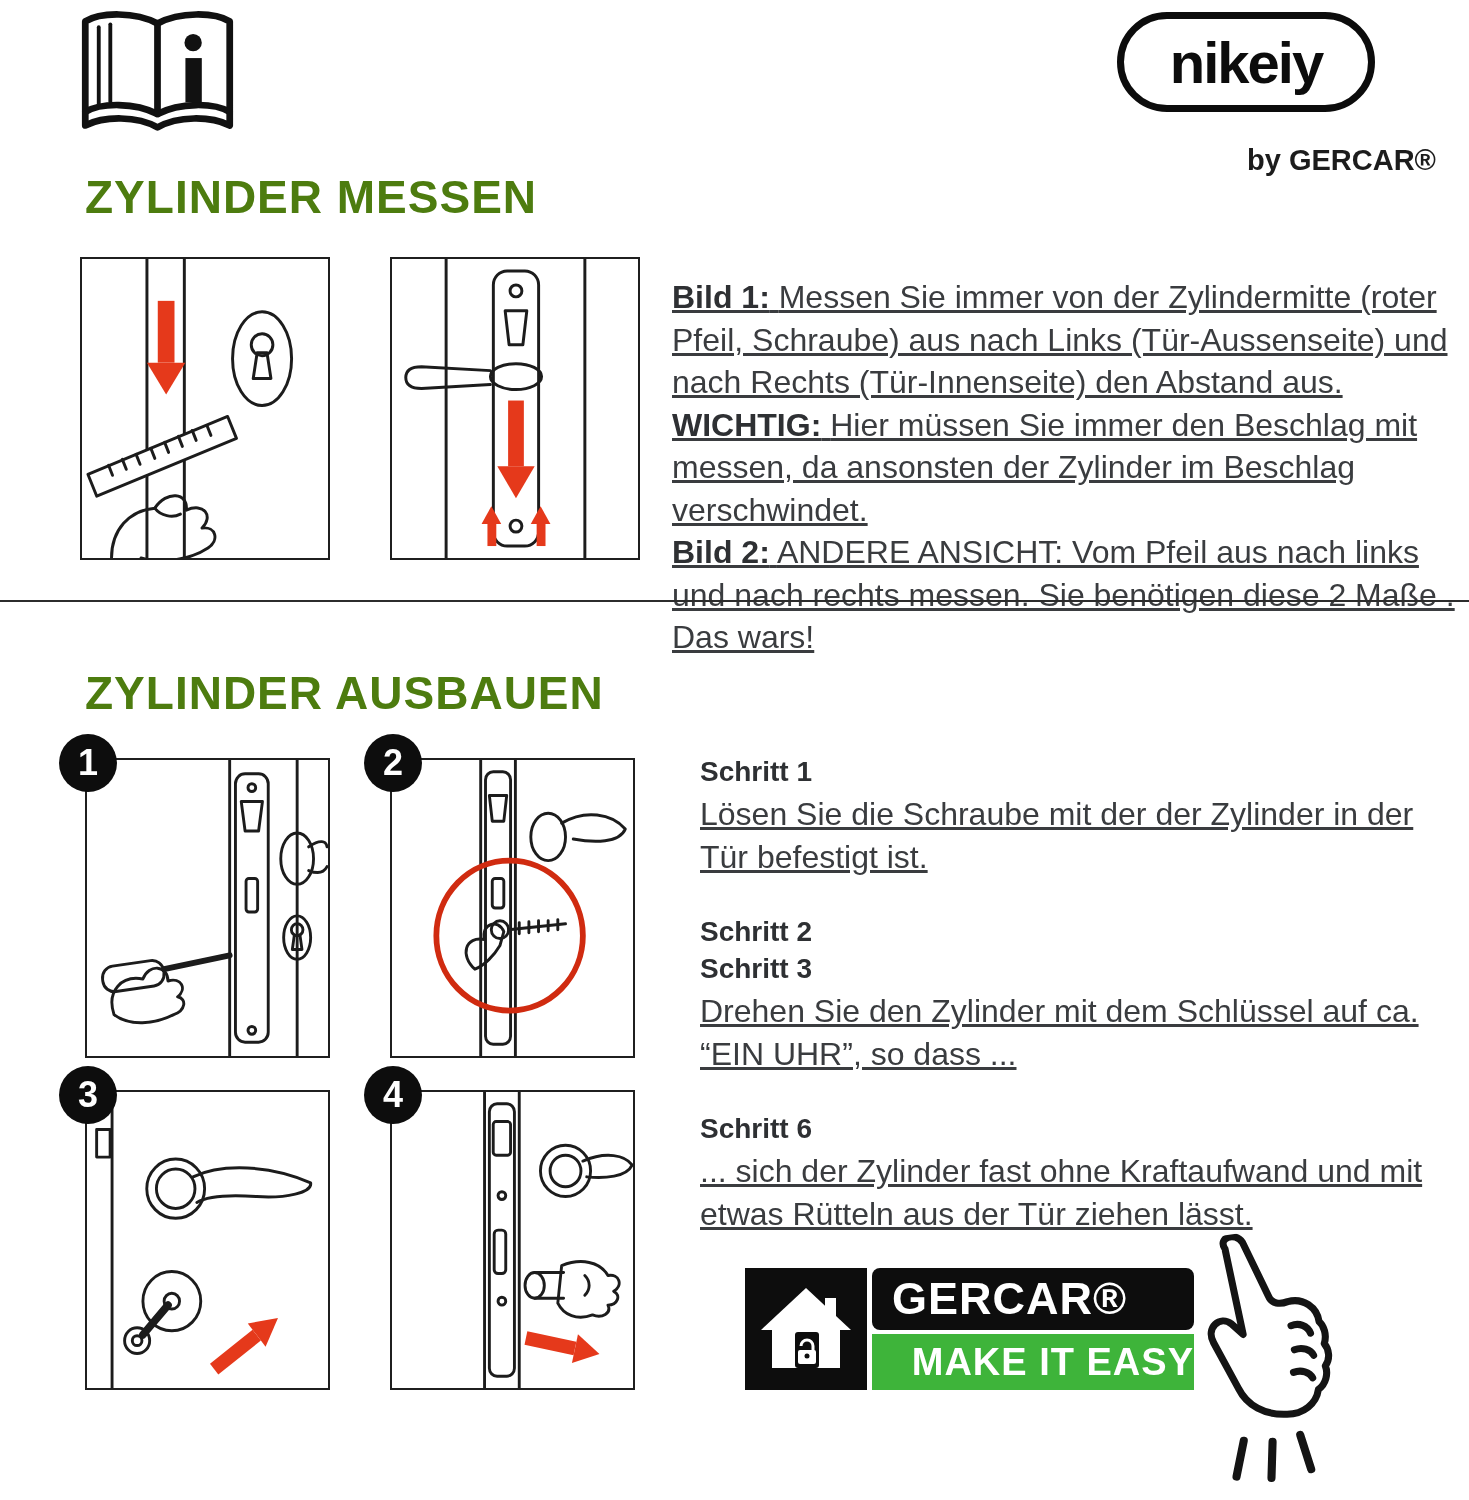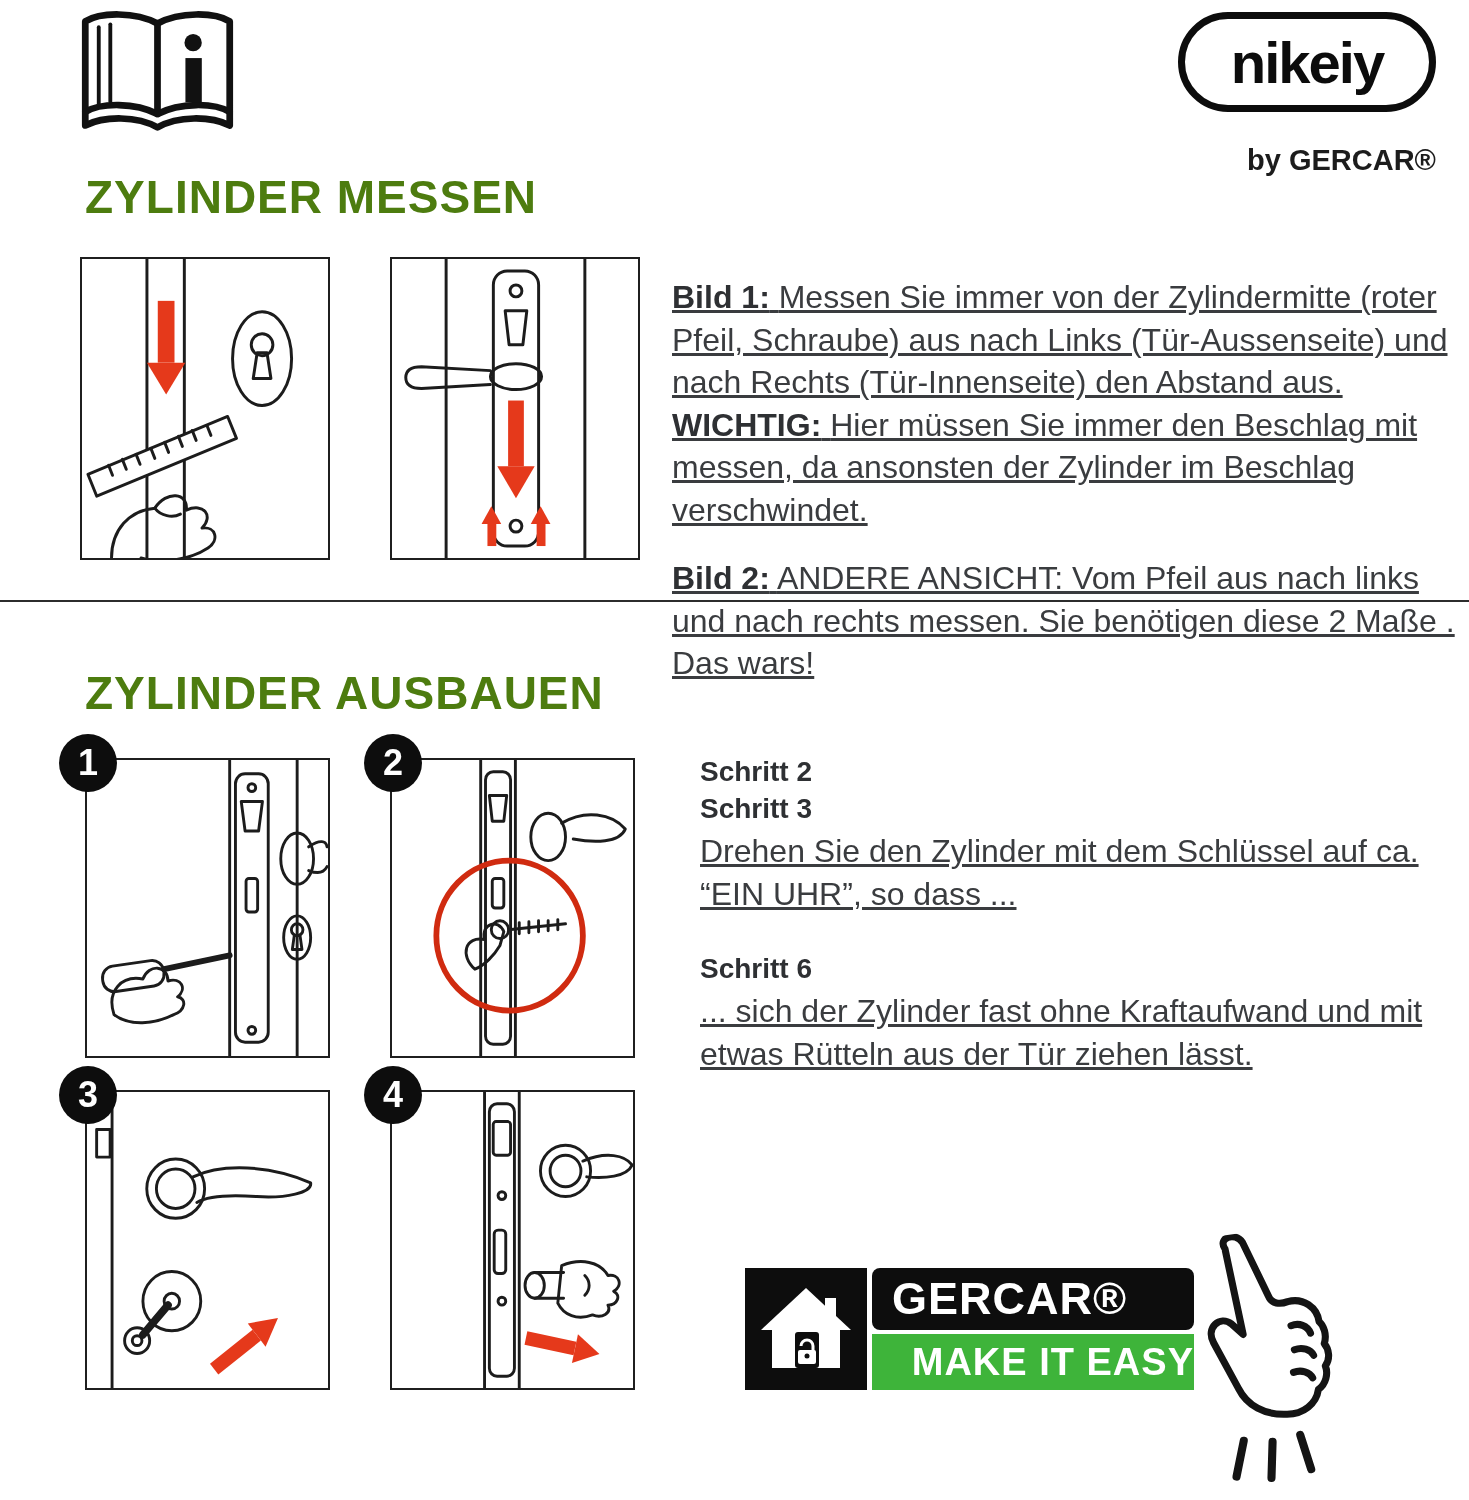--- a/index.html
+++ b/index.html
@@ -16,21 +16,21 @@
   .badge { position:absolute; left:-28px; top:-26px; width:58px; height:58px; border-radius:50%;
            background:#0d0d0d; color:#fff; font-size:36px; font-weight:700;
            display:flex; align-items:center; justify-content:center; }
 
   .copy { font-size:32px; line-height:1.33; color:#3a3c3f;text-decoration:underline; }
   .copy b { font-weight:700; color:#2e3033; }
 
   .step-label { font-size:28px; font-weight:700; color:#2e3033; margin-bottom:5px; }
   .step-text { margin-bottom:38px; }
 
-  .logo-pill { position:absolute; left:1178px; top:12px; width:258px; height:100px;
+  .logo-pill { position:absolute; left:1117px; top:12px; width:258px; height:100px;
                border:7px solid #0c0c0c; border-radius:56px; background:#fff;
                display:flex; align-items:center; justify-content:center;
                font-size:58px; font-weight:800; color:#0c0c0c; letter-spacing:-2px; }
   .byline { position:absolute; left:1178px; top:144px; width:258px; text-align:right;
             font-size:29px; font-weight:700; color:#1c1c1c; }
 
   .divider { position:absolute; left:0; top:600px; width:1469px; border-top:2px solid #2c2c2c; }
 
   .house-box { position:absolute; left:745px; top:1268px; width:122px; height:122px; background:#0d0d0d; }
   .brand-bar { position:absolute; left:872px; top:1268px; width:322px; height:62px; background:#0d0d0d;
@@ -117,21 +117,21 @@
     </svg>
   </div>
 
   <div class="abs copy" style="left:672px;top:276px;width:792px">
     <p>
       <b>Bild 1:</b>
       <span>Messen Sie immer von der Zylindermitte (roter Pfeil, Schraube) aus nach Links (Tür-Aussenseite) und nach Rechts (Tür-Innenseite) den Abstand aus.</span>
       <b>WICHTIG:</b>
       <span>Hier müssen Sie immer den Beschlag mit messen, da ansonsten der Zylinder im Beschlag verschwindet.</span>
     </p>
-    <p style="margin-top:26px">
+    <p style="">
       <b>Bild 2:</b>
       <span>ANDERE ANSICHT: Vom Pfeil aus nach links und nach rechts messen. Sie benötigen diese 2 Maße . Das wars!</span>
     </p>
   </div>
 
   <div class="divider"></div>
 
   <div class="abs sec-title" style="left:85px;top:666px">ZYLINDER AUSBAUEN</div>
 
   <div class="frame" style="left:85px;top:758px;width:245px;height:300px">
@@ -225,20 +225,24 @@
       </g>
       <g fill="#e5391b" transform="rotate(12 180 258)">
         <rect x="138" y="251" width="52" height="14"></rect>
         <polygon points="190,243 190,273 216,258"></polygon>
       </g>
     </svg>
   </div>
 
   <div class="abs" style="left:700px;top:756px;width:735px">
     <div>
+      <div class="step-label">Schritt 1</div>
+      <div class="copy step-text">Lösen Sie die Schraube mit der der Zylinder in der Tür befestigt ist.</div>
+    </div>
+    <div>
       <div class="step-label">Schritt 2</div>
     </div>
     <div>
       <div class="step-label">Schritt 3</div>
       <div class="copy step-text">Drehen Sie den Zylinder mit dem Schlüssel auf ca. “EIN UHR”, so dass ...</div>
     </div>
     <div>
       <div class="step-label">Schritt 6</div>
       <div class="copy step-text">... sich der Zylinder fast ohne Kraftaufwand und mit etwas Rütteln aus der Tür ziehen lässt.</div>
     </div>

